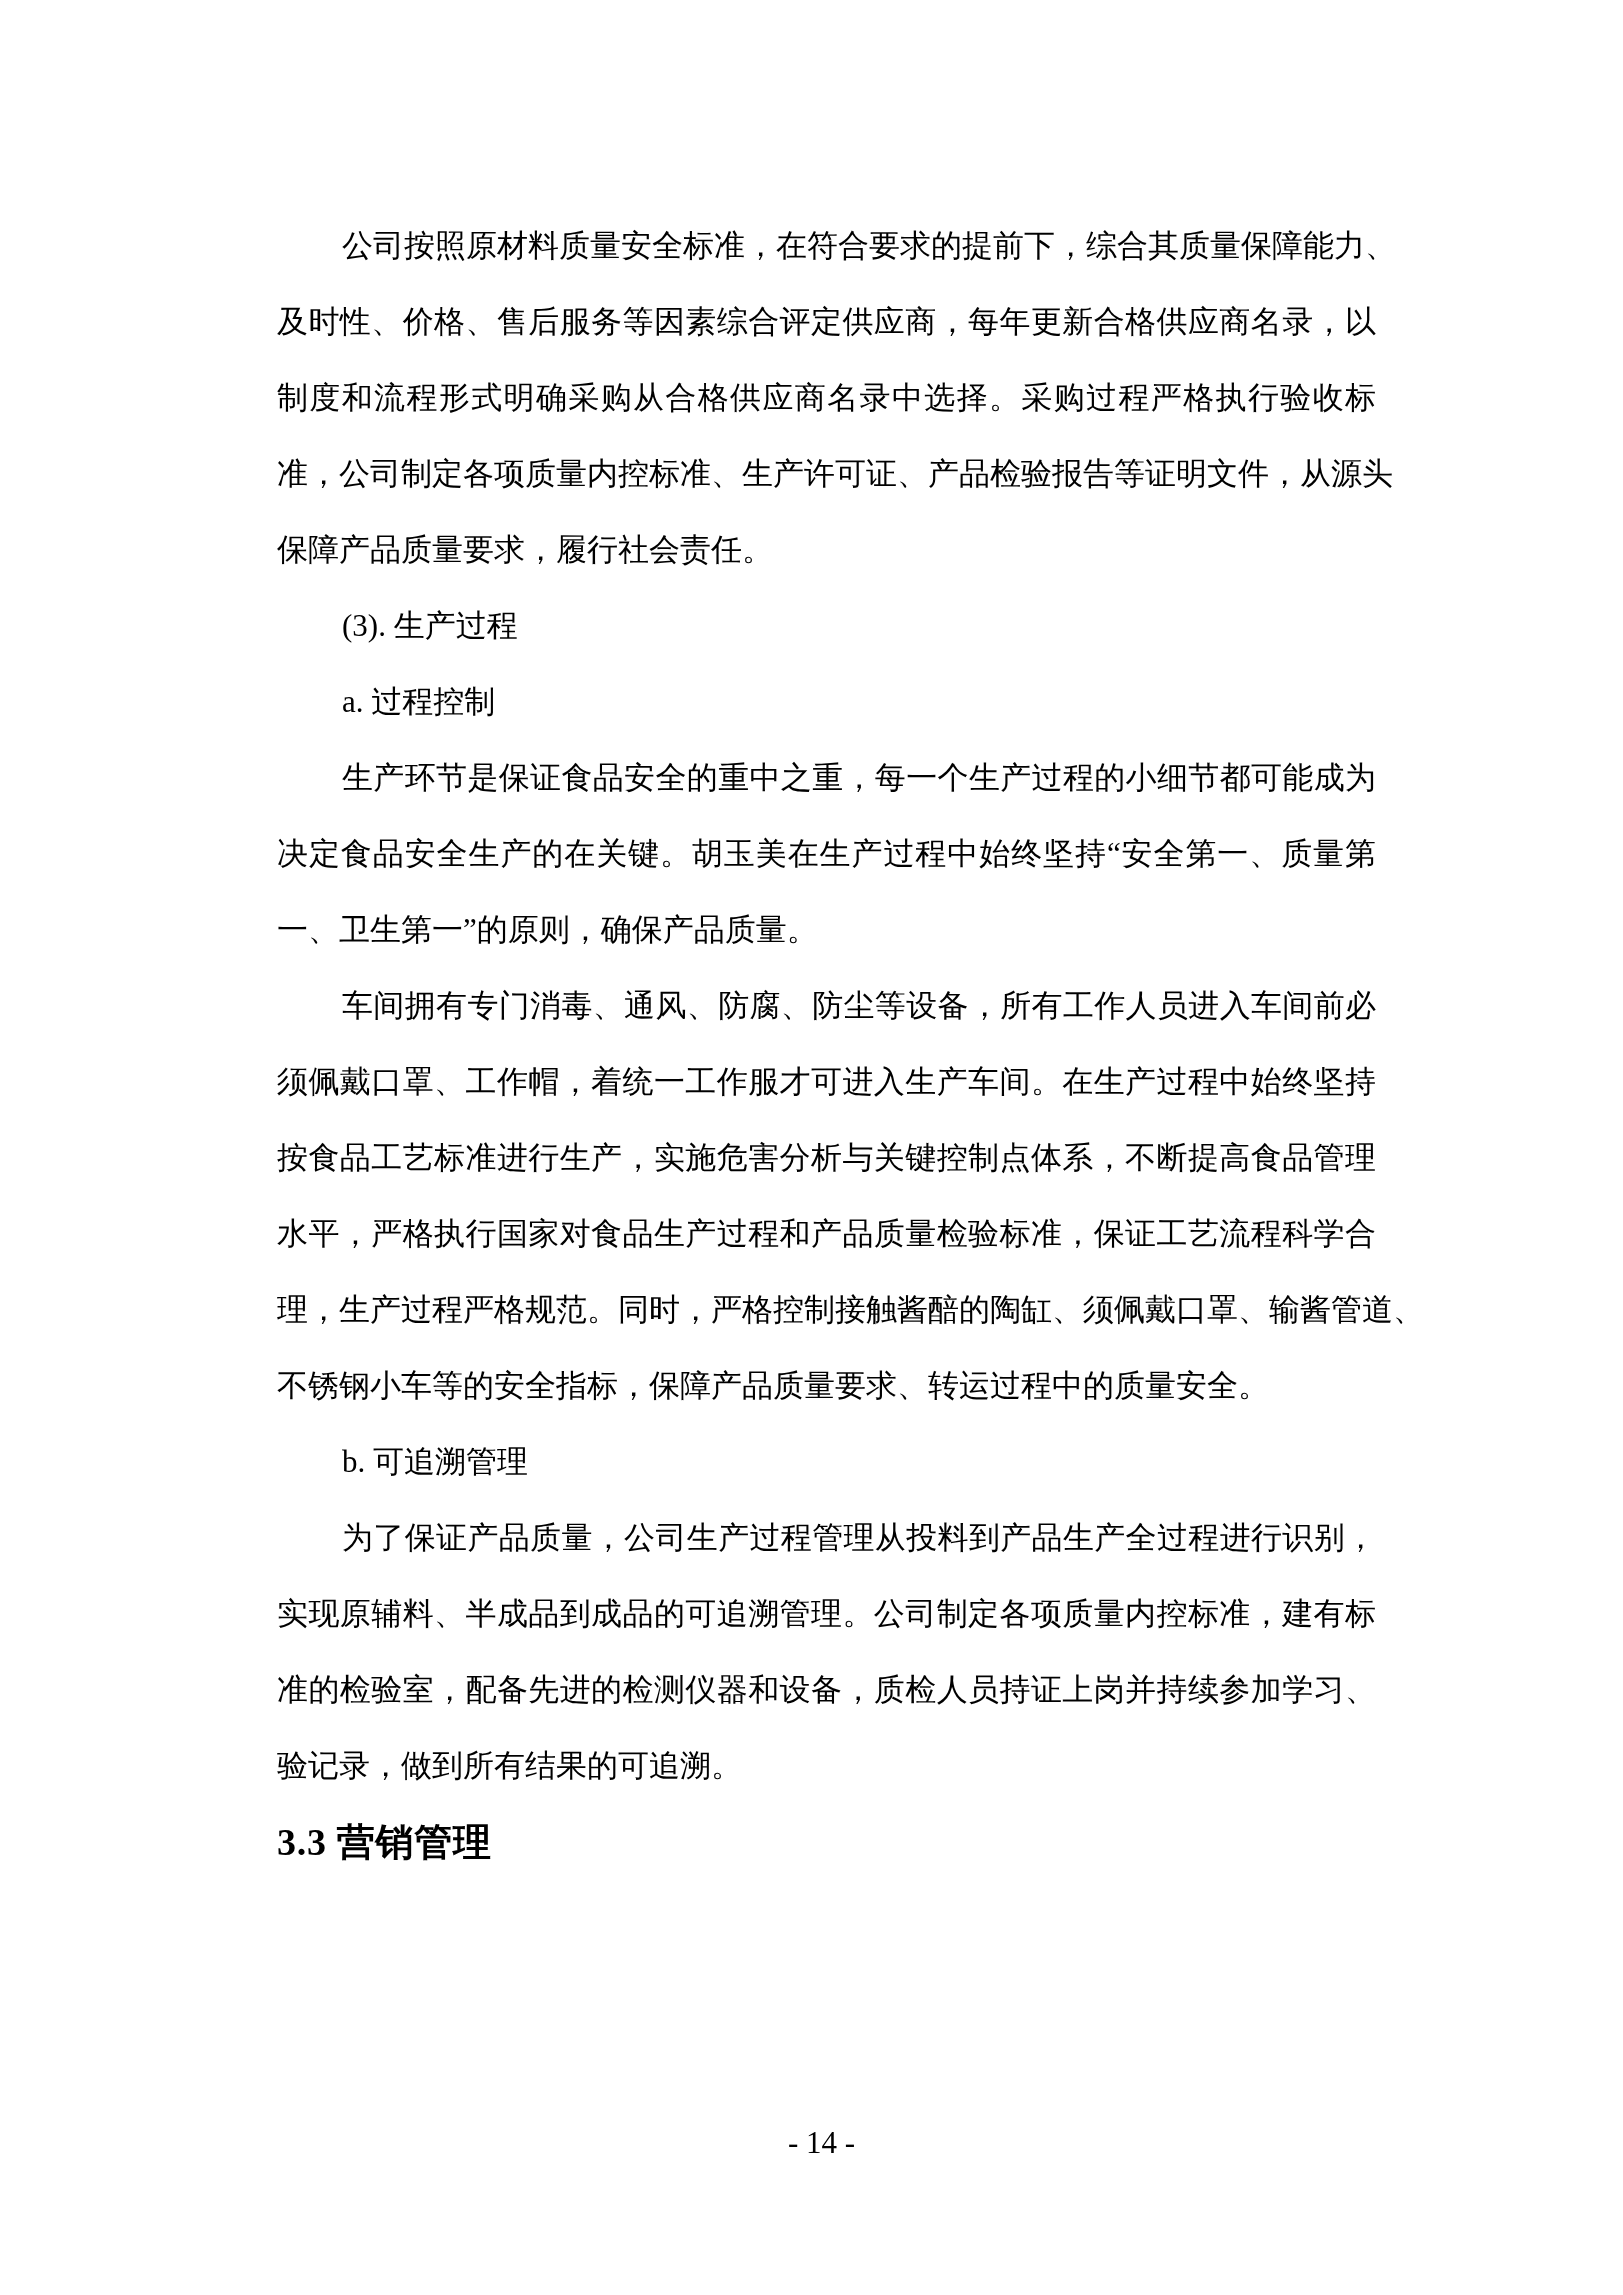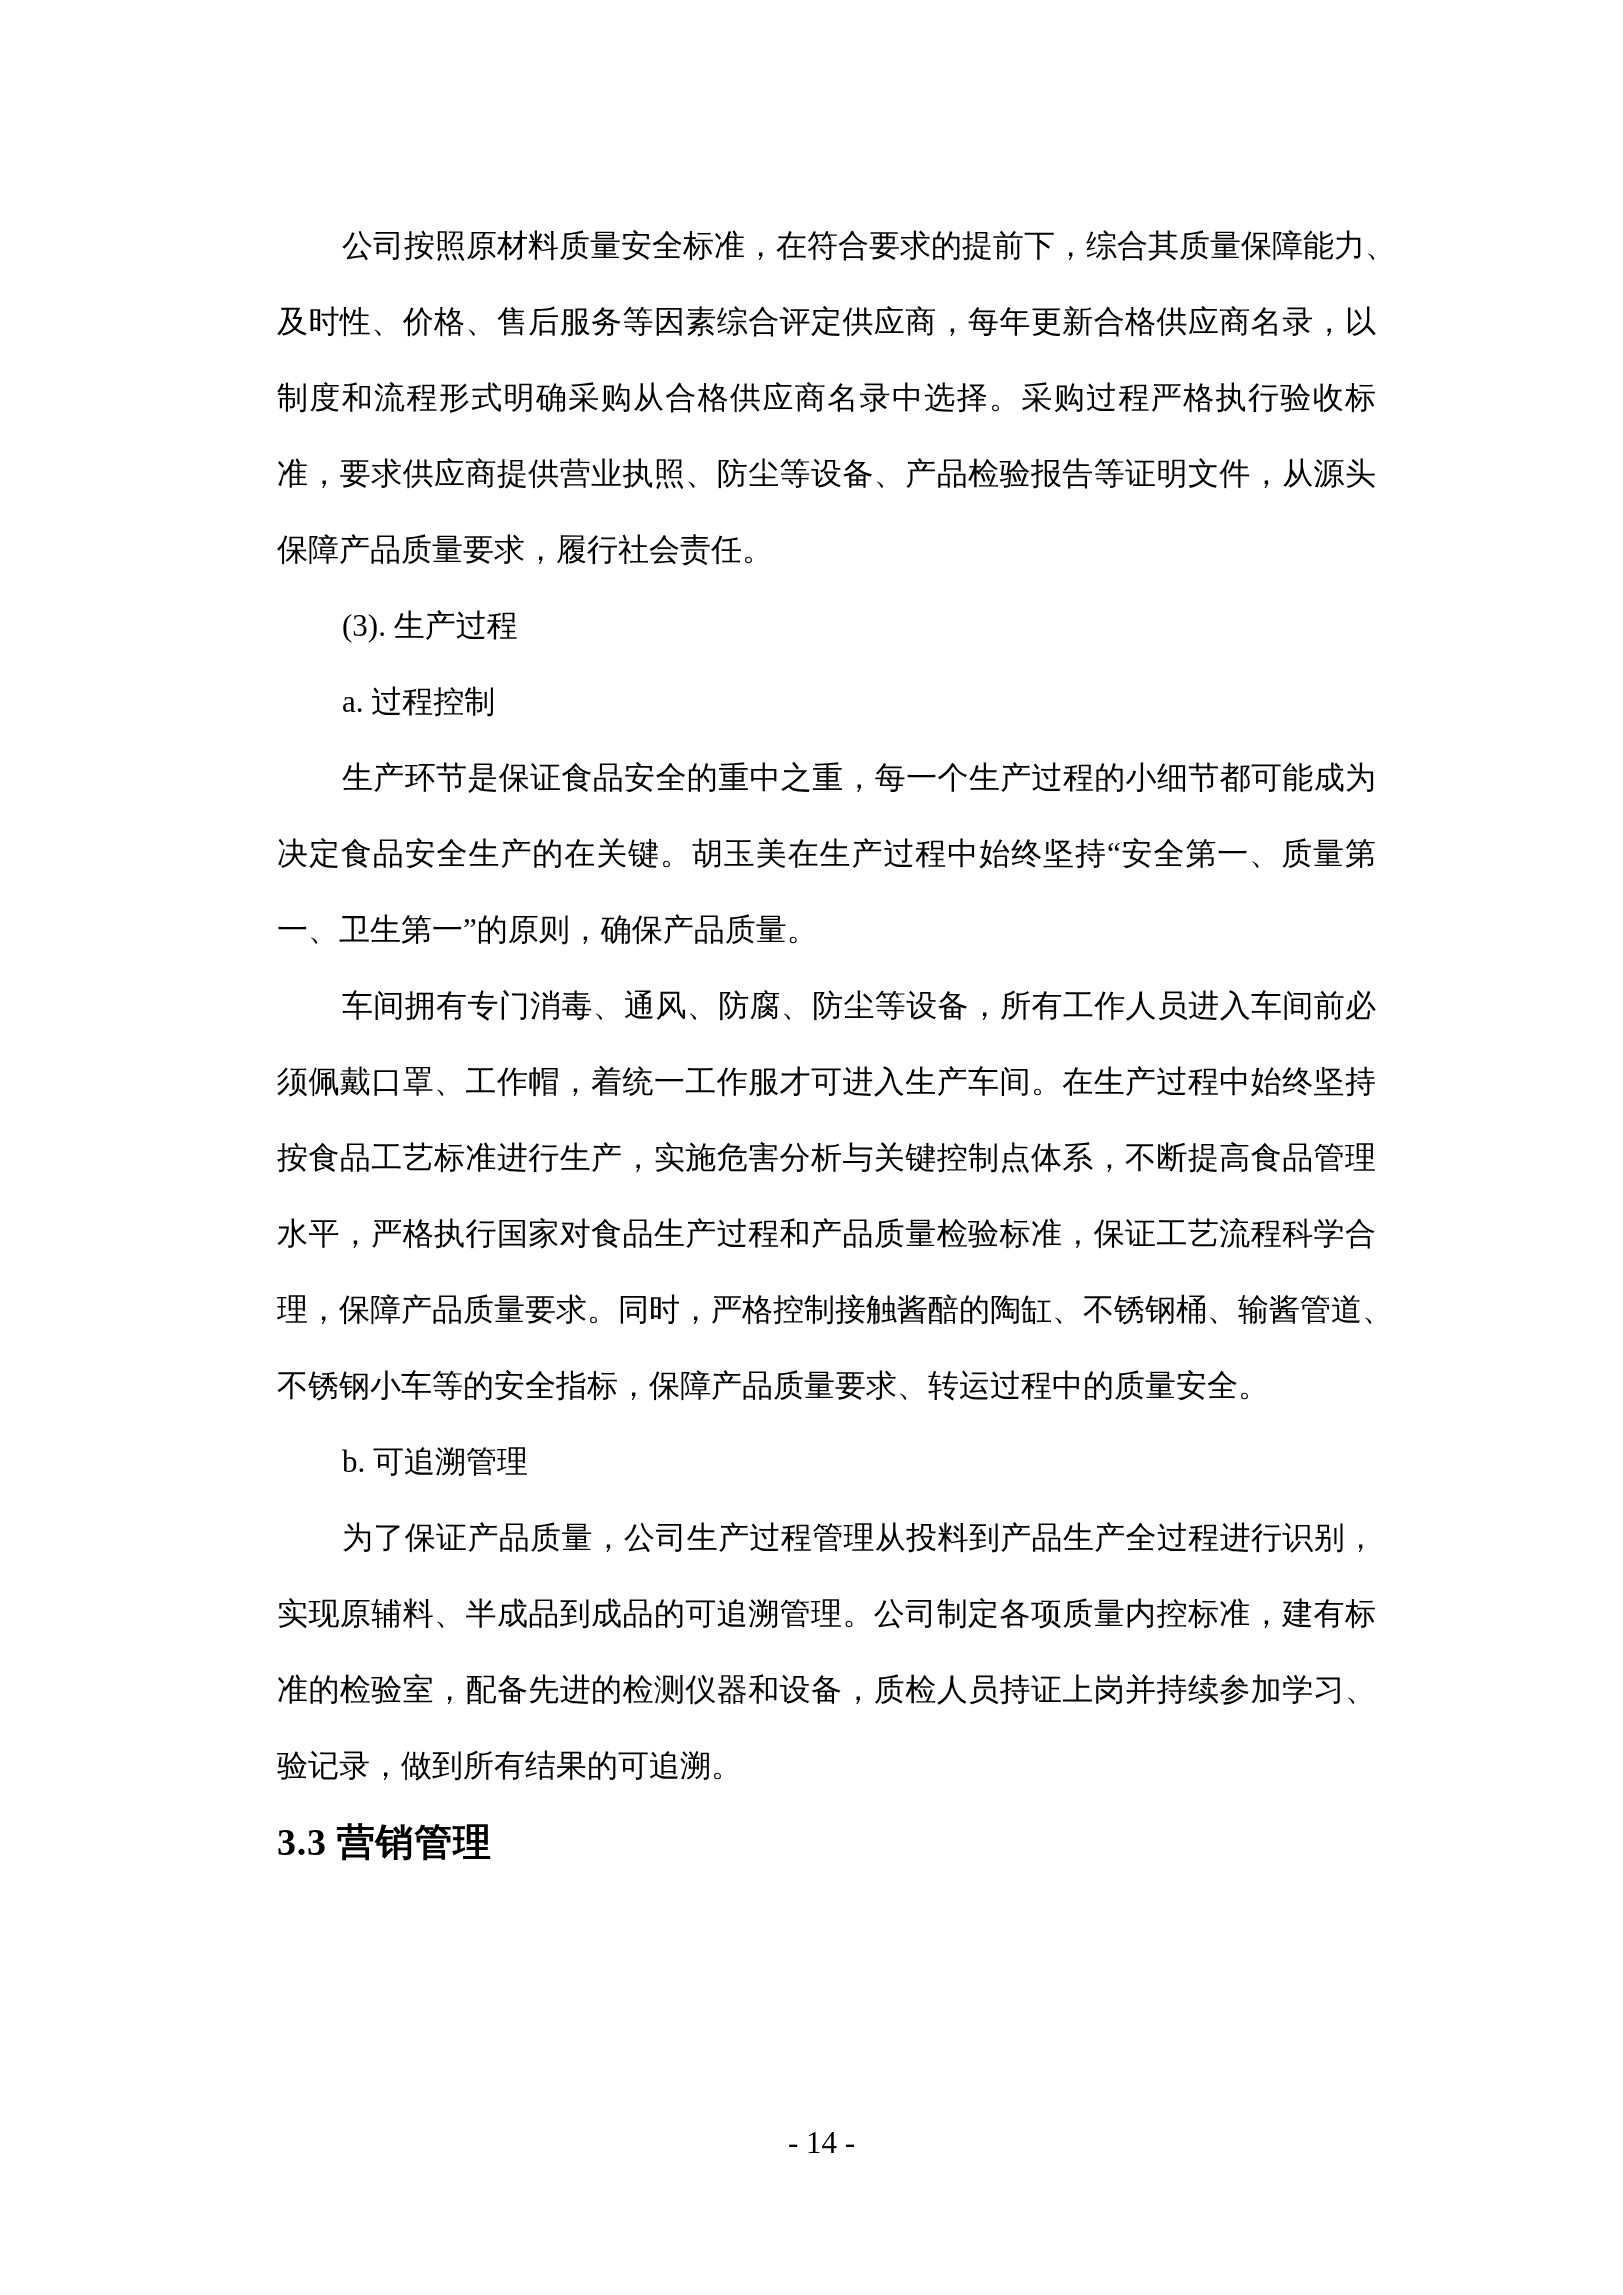--- a/index.html
+++ b/index.html
@@ -56,32 +56,32 @@
   }
 </style>
 </head>
 <body>
 
 <div class="page">
   <div class="content">
     <div class="ln fill first">公司按照原材料质量安全标准，在符合要求的提前下，综合其质量保障能力、</div>
     <div class="ln fill">及时性、价格、售后服务等因素综合评定供应商，每年更新合格供应商名录，以</div>
     <div class="ln fill">制度和流程形式明确采购从合格供应商名录中选择。采购过程严格执行验收标</div>
-    <div class="ln fill">准，要求供应商提供营业执照、防尘等设备、产品检验报告等证明文件，从源头</div>
+    <div class="ln fill">准，公司制定各项质量内控标准、生产许可证、产品检验报告等证明文件，从源头</div>
     <div class="ln">保障产品质量要求，履行社会责任。</div>
     <div class="ln marker">(3). 生产过程</div>
     <div class="ln marker">a. 过程控制</div>
     <div class="ln fill first">生产环节是保证食品安全的重中之重，每一个生产过程的小细节都可能成为</div>
     <div class="ln fill">决定食品安全生产的在关键。胡玉美在生产过程中始终坚持“安全第一、质量第</div>
     <div class="ln">一、卫生第一”的原则，确保产品质量。</div>
     <div class="ln fill first">车间拥有专门消毒、通风、防腐、防尘等设备，所有工作人员进入车间前必</div>
     <div class="ln fill">须佩戴口罩、工作帽，着统一工作服才可进入生产车间。在生产过程中始终坚持</div>
     <div class="ln fill">按食品工艺标准进行生产，实施危害分析与关键控制点体系，不断提高食品管理</div>
     <div class="ln fill">水平，严格执行国家对食品生产过程和产品质量检验标准，保证工艺流程科学合</div>
-    <div class="ln fill">理，保障产品质量要求。同时，严格控制接触酱醅的陶缸、不锈钢桶、输酱管道、</div>
+    <div class="ln fill">理，生产过程严格规范。同时，严格控制接触酱醅的陶缸、须佩戴口罩、输酱管道、</div>
     <div class="ln">不锈钢小车等的安全指标，保障产品质量要求、转运过程中的质量安全。</div>
     <div class="ln marker">b. 可追溯管理</div>
     <div class="ln fill first">为了保证产品质量，公司生产过程管理从投料到产品生产全过程进行识别，</div>
     <div class="ln fill">实现原辅料、半成品到成品的可追溯管理。公司制定各项质量内控标准，建有标</div>
     <div class="ln fill">准的检验室，配备先进的检测仪器和设备，质检人员持证上岗并持续参加学习、</div>
     <div class="ln">验记录，做到所有结果的可追溯。</div>
     <div class="ln heading">3.3 营销管理</div>
   </div>
   <div class="page-number">- 14 -</div>
 </div>

